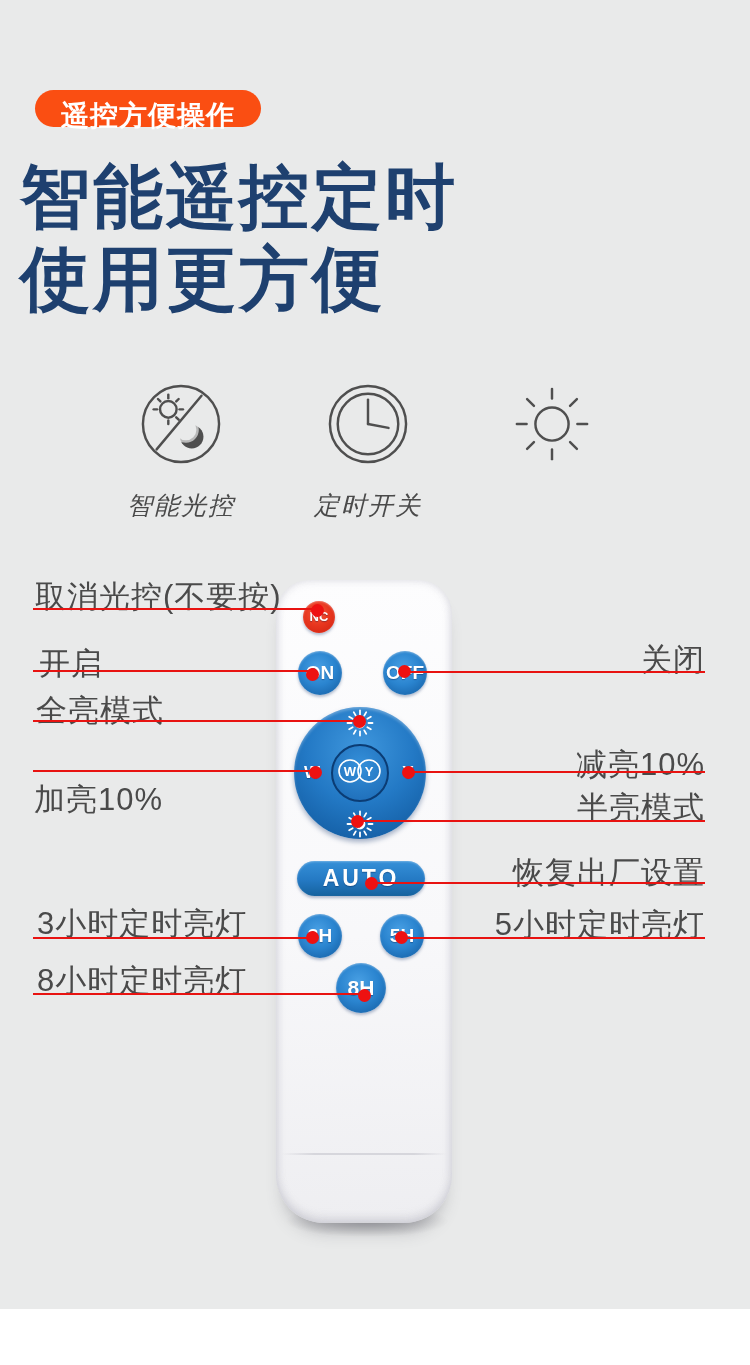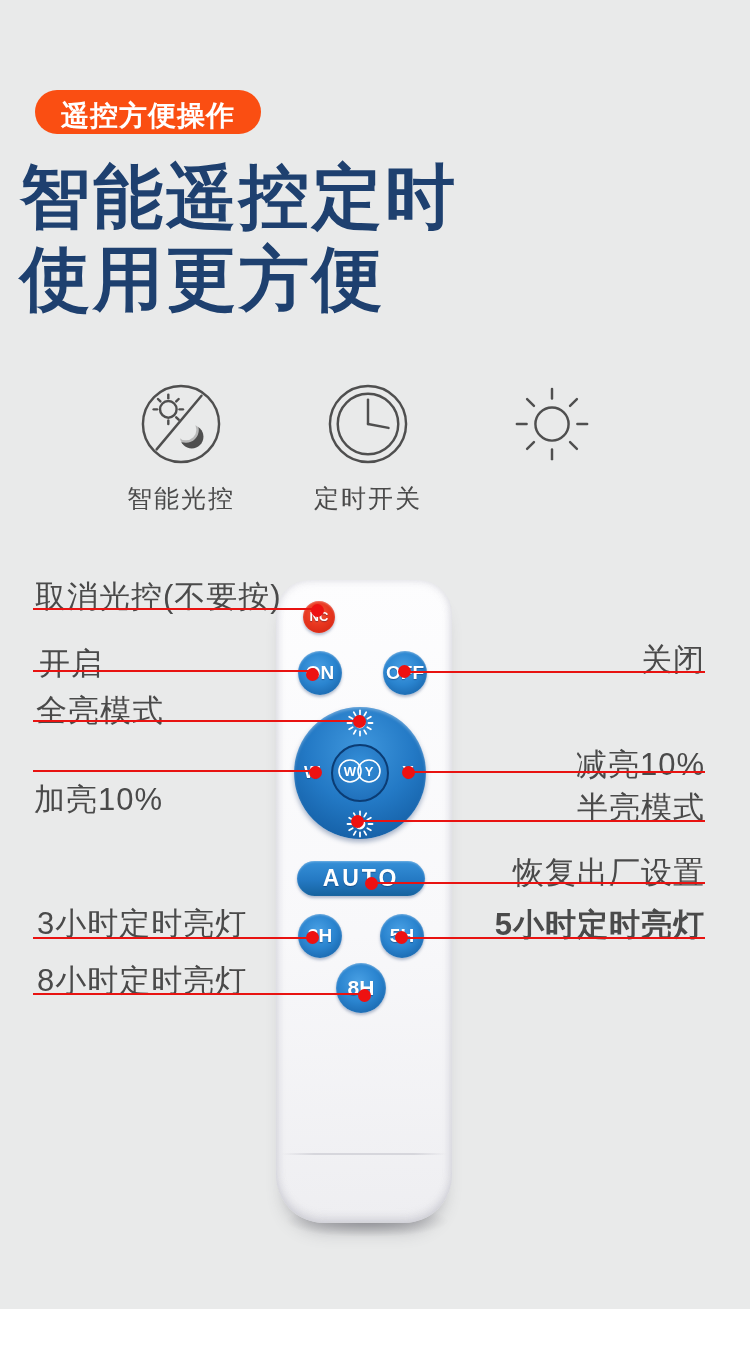--- a/index.html
+++ b/index.html
@@ -6,37 +6,37 @@
   html,body { background:#fff; }
   .page {
     position:relative; width:750px; height:1365px; overflow:hidden;
     font-family:"Liberation Sans","DejaVu Sans",sans-serif;
     background:#ffffff;
   }
   .gray-bg { position:absolute; left:0; top:0; width:750px; height:1309px; background:#e9eaea; }
 
   
   .badge {
-    position:absolute; left:35px; top:90px; height:44px;
+    position:absolute; left:35px; top:90px; height:37px;
     background:#fa4e12; color:#fff; border-radius:26px;
     font-size:28px; font-weight:bold; line-height:51px; padding:0 26px;
     letter-spacing:1px;
   }
 
   
   .title {
     position:absolute; left:20px; top:156px;
     color:#1e406f; font-size:70px; font-weight:800; line-height:82px;
     letter-spacing:3px;
   }
 
   
   .feature { position:absolute; top:383px; width:164px; text-align:center; }
   .feature .ic { display:inline-block; }
-  .feature .lbl { margin-top:13px; font-size:25px; color:#4a4a4a; letter-spacing:2px; }
+  .feature .lbl { margin-top:20px; font-size:25px; color:#4a4a4a; letter-spacing:2px;font-style:italic; }
 
   
   .remote {
     position:absolute; left:276px; top:580px; width:176px; height:643px;
     background:linear-gradient(178deg,#fdfdfe 0%,#f8f8fa 55%,#eeeef1 100%);
     border-radius:34px 34px 48px 48px;
     box-shadow: inset 0 0 10px rgba(150,150,165,.30), inset 0 -5px 10px rgba(150,150,165,.22),
                 0 16px 18px -10px rgba(90,90,100,.45);
     z-index:1;
   }
@@ -228,21 +228,21 @@
   <div class="cl-label" style="left:39px; top:643px;">开启</div>
   <div class="cl-label" style="left:36px; top:690px;">全亮模式</div>
   <div class="cl-label" style="left:34px; top:744px;margin-top:35px;">加亮10%</div>
   <div class="cl-label" style="left:37px; top:903px;">3小时定时亮灯</div>
   <div class="cl-label" style="left:37px; top:960px;">8小时定时亮灯</div>
 
   <div class="cl-label right" style="right:45px; top:639px;">关闭</div>
   <div class="cl-label right" style="right:45px; top:744px;">减亮10%</div>
   <div class="cl-label right" style="right:45px; top:787px;">半亮模式</div>
   <div class="cl-label right" style="right:45px; top:852px;">恢复出厂设置</div>
-  <div class="cl-label right" style="right:45px; top:904px;font-weight:bold;">5小时定时亮灯</div>
+  <div class="cl-label right" style="right:45px; top:904px;">5小时定时亮灯</div>
 
   <div class="cl-line" style="left:33px; top:608px; width:284px;"></div>
   <div class="cl-line" style="left:33px; top:670px; width:280px;"></div>
   <div class="cl-line" style="left:33px; top:720px; width:327px;"></div>
   <div class="cl-line" style="left:33px; top:770px; width:283px;"></div>
   <div class="cl-line" style="left:33px; top:937px; width:280px;"></div>
   <div class="cl-line" style="left:33px; top:993px; width:332px;"></div>
   <div class="cl-line" style="left:405px; top:671px; width:300px;"></div>
   <div class="cl-line" style="left:409px; top:771px; width:296px;"></div>
   <div class="cl-line" style="left:358px; top:820px; width:347px;"></div>

